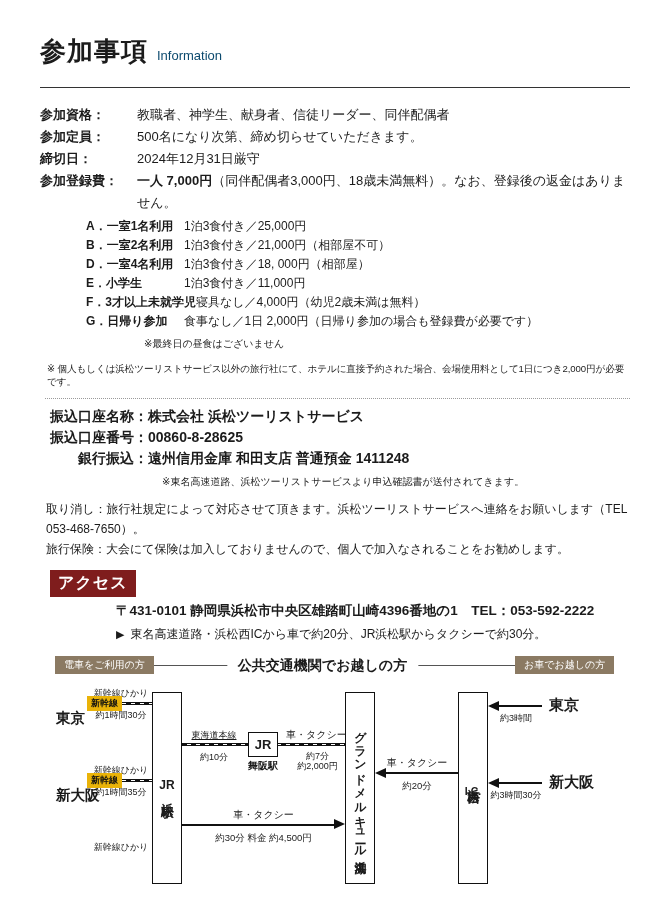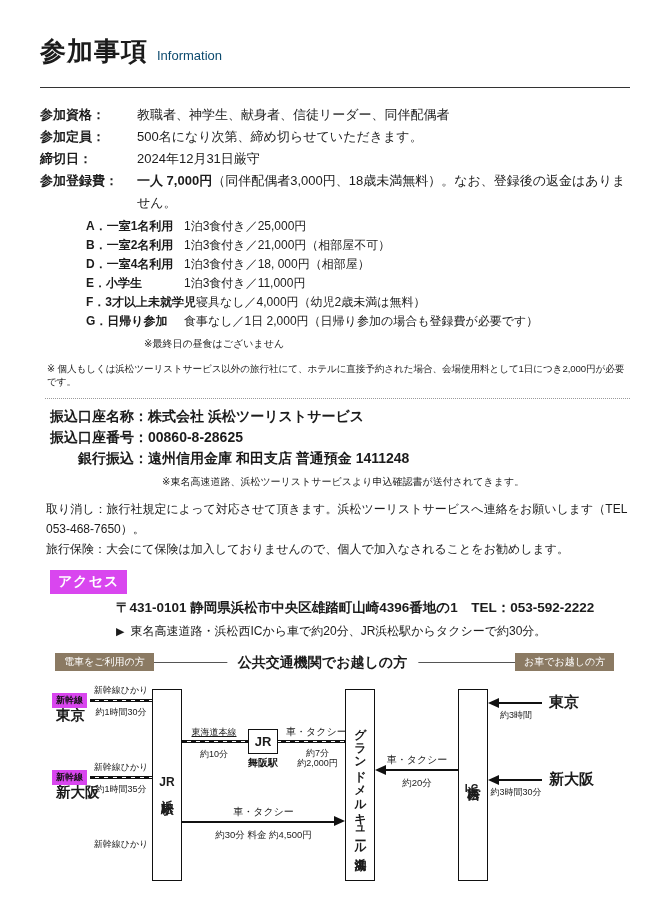--- a/index.html
+++ b/index.html
@@ -37,21 +37,21 @@
   .blabel { width:102px; text-align:right; flex:none; }
   .bval { flex:1; }
   .bank-note { font-size:10px; font-weight:normal; margin:2px 0 0 116px; }
 
   
   .policy { margin:7px 15px 0 46px; font-size:12px; line-height:20px; }
 
   
   .access { margin:11px 15px 0 50px; }
   .access-head { display:flex; align-items:center; gap:11px; }
-  .badge-brown { background:#d946ef; color:#fff; font-size:14px; font-weight:bold; padding:3px 8px; letter-spacing:1px; flex:none; }
+  .badge-brown { background:#7f1d1d; color:#fff; font-size:16px; font-weight:bold; padding:3px 8px; letter-spacing:1px; flex:none; }
   .hotel-name { font-size:17px; font-weight:bold; }
   .access-body { margin-left:66px; }
   .addr { font-size:13.5px; font-weight:bold; margin-top:5px; }
   .route { font-size:12px; margin-top:6px; display:flex; align-items:center; gap:6px; }
   .tri { font-size:11px; line-height:1; }
 
   
   .diagram { position:relative; height:234px; margin-top:13px; }
   .d-badge { position:absolute; background:#8b7a63; color:#fff; font-size:10px; padding:2px 9px; line-height:14px; z-index:2; }
   .d-title { position:absolute; left:50%; top:0; transform:translateX(-50%); background:#fff; padding:0 11px; font-size:14px; font-weight:bold; line-height:18px; z-index:2; }
@@ -61,21 +61,21 @@
   .vtext.long { font-size:12px; letter-spacing:0.5px; }
   .vlogo { font-size:12px; font-weight:bold; margin-bottom:1px; }
   .vsub { font-size:10.5px; font-weight:bold; margin-top:1px; }
   .rail { position:absolute; height:3px; background:repeating-linear-gradient(90deg,#111 0 5px,#fff 5px 9px); border-top:1px solid #111; border-bottom:1px solid #111; z-index:1; }
   .sline { position:absolute; height:1.6px; background:#111; }
   .ah-r { position:absolute; width:0; height:0; border-top:5.5px solid transparent; border-bottom:5.5px solid transparent; border-left:11px solid #111; }
   .ah-l { position:absolute; width:0; height:0; border-top:5.5px solid transparent; border-bottom:5.5px solid transparent; border-right:11px solid #111; }
   .d-lab { position:absolute; font-size:9px; text-align:center; white-space:nowrap; }
   .d-lab.md { font-size:10px; }
   .d-lab.bold { font-weight:bold; }
-  .minibadge { position:absolute; background:#d946ef; color:#111; font-size:9px; font-weight:bold; padding:1px 4px; z-index:2; white-space:nowrap; }
+  .minibadge { position:absolute; background:#eab308; color:#111; font-size:9px; font-weight:bold; padding:1px 4px; z-index:2; white-space:nowrap;margin-left:35px; }
   .city-l { position:absolute; font-size:14.5px; font-weight:bold; white-space:nowrap; }
   .city-r { position:absolute; font-size:15px; font-weight:bold; white-space:nowrap; }
   .jr-box { position:absolute; left:248px; top:76px; width:30px; height:25px; border:1.5px solid #111; background:#fff; display:flex; align-items:center; justify-content:center; font-size:13px; font-weight:bold; z-index:3; }
 </style>
 </head>
 <body>
 
 <div class="page">
 
   <div class="header">

